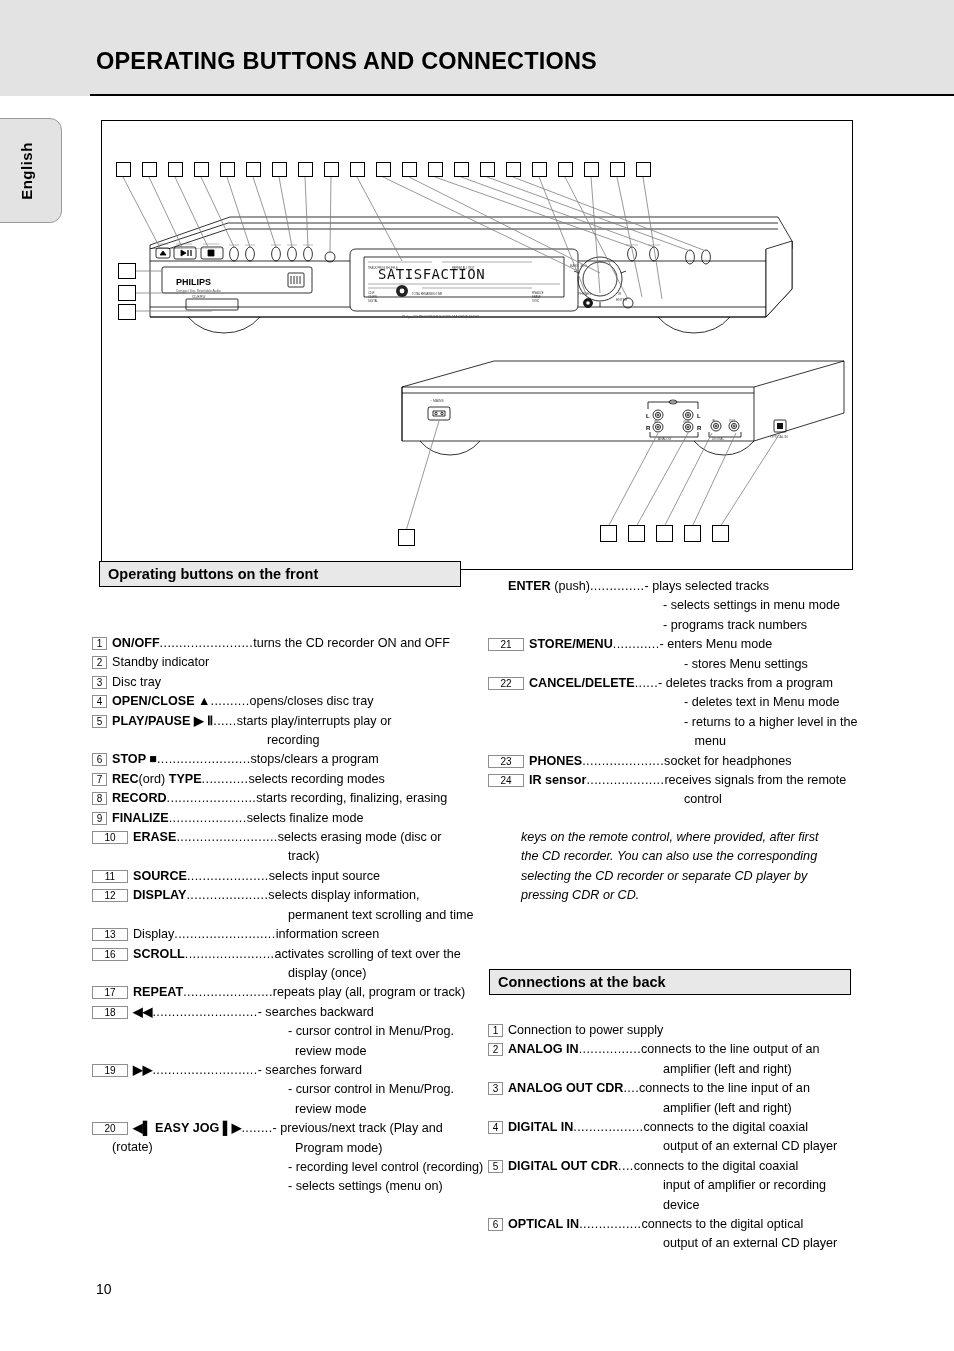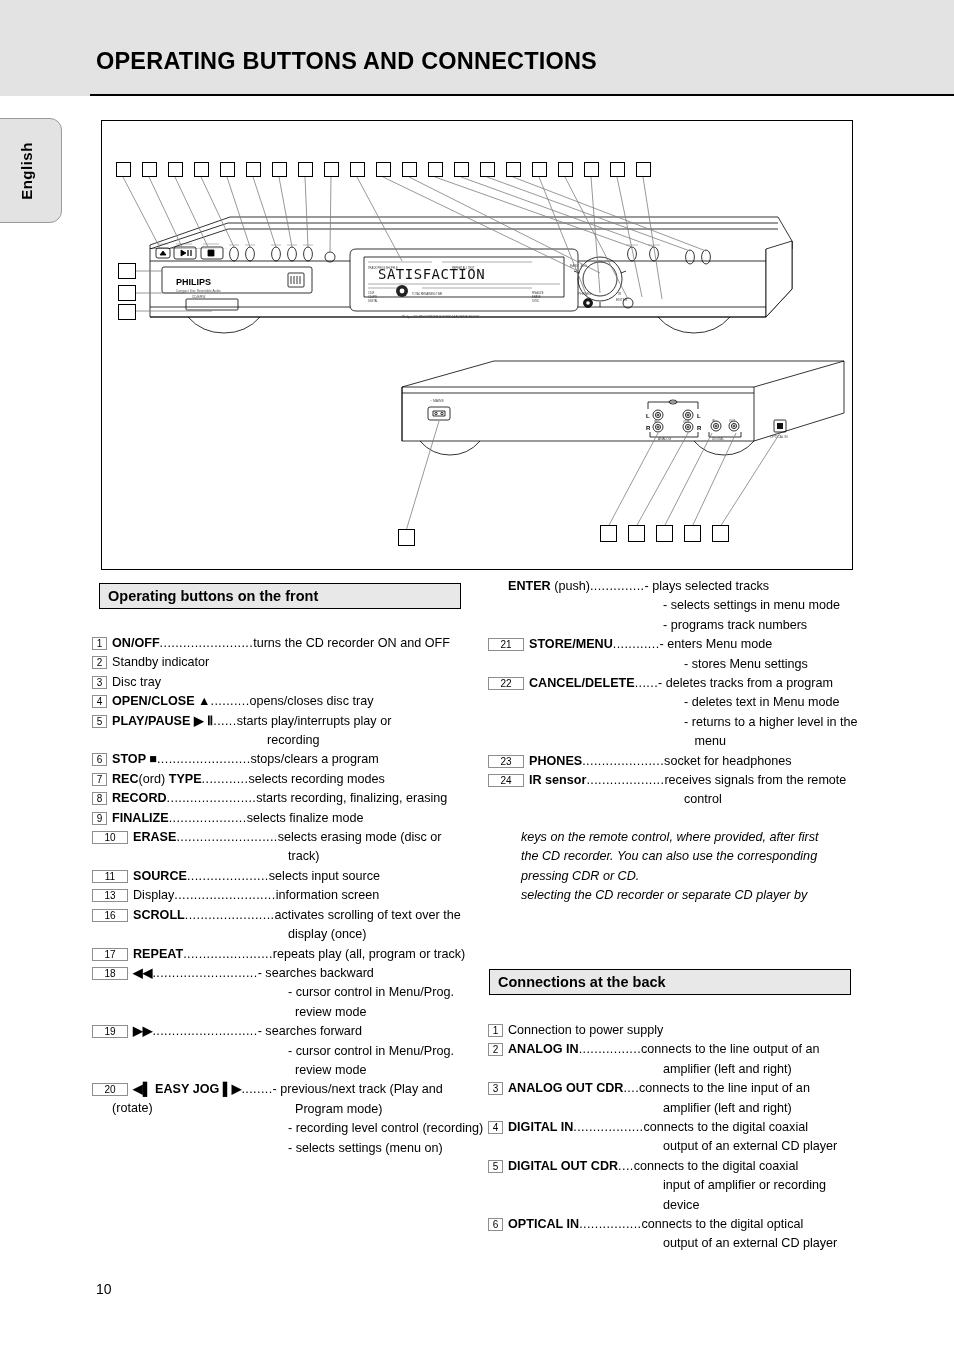--- a/index.html
+++ b/index.html
@@ -317,21 +317,21 @@
   <div class="callout-box" style="left:16px; top:183px; width:18px; height:16px;"></div>
 
   <div class="callout-box" style="left:296px; top:408px; width:17px; height:17px;"></div>
   <div class="callout-box" style="left:498px; top:404px; width:17px; height:17px;"></div>
   <div class="callout-box" style="left:526px; top:404px; width:17px; height:17px;"></div>
   <div class="callout-box" style="left:554px; top:404px; width:17px; height:17px;"></div>
   <div class="callout-box" style="left:582px; top:404px; width:17px; height:17px;"></div>
   <div class="callout-box" style="left:610px; top:404px; width:17px; height:17px;"></div>
 </div>
 
-<div class="sec-head" style="left:99px; top:583px; width:362px;">
+<div class="sec-head" style="left:99px; top:561px; width:362px;">
   <span>Operating buttons on the front</span>
 </div>
 
 <div class="sec-head" style="left:489px; top:969px; width:362px;">
   <span>Connections at the back</span>
 </div>
 
 <div class="col col-left" id="front-list-left" style="top:634px;">
     <div class="row">
       <div class="num">1</div>
@@ -371,20 +371,24 @@
     </div>
     <div class="row">
       <div class="num wide">10</div>
       <div class="body"><span class="lbl">ERASE</span><span class="dots">..........................</span><span>selects erasing mode (disc or</span><span class="cont" style="white-space: pre; margin-left: 155px;">track)</span></div>
     </div>
     <div class="row">
       <div class="num wide">11</div>
       <div class="body"><span class="lbl">SOURCE</span><span class="dots">.....................</span><span>selects input source</span></div>
     </div>
     <div class="row">
+      <div class="num wide">12</div>
+      <div class="body"><span class="lbl">DISPLAY</span><span class="dots">.....................</span><span>selects display information,</span><span class="cont" style="white-space: pre; margin-left: 155px;">permanent text scrolling and time</span></div>
+    </div>
+    <div class="row">
       <div class="num wide">13</div>
       <div class="body"><span class="lbl-reg">Display</span><span class="dots">..........................</span><span>information screen</span></div>
     </div>
     <div class="row">
       <div class="num wide">16</div>
       <div class="body"><span class="lbl">SCROLL</span><span class="dots">.......................</span><span>activates scrolling of text over the</span><span class="cont" style="white-space: pre; margin-left: 155px;">display (once)</span></div>
     </div>
     <div class="row">
       <div class="num wide">17</div>
       <div class="body"><span class="lbl">REPEAT</span><span class="dots">.......................</span><span>repeats play (all, program or track)</span></div>
@@ -423,22 +427,22 @@
     </div>
     <div class="row">
       <div class="num wide">24</div>
       <div class="body"><span class="lbl">IR sensor</span><span class="dots">....................</span><span>receives signals from the remote</span><span class="cont" style="white-space: pre; margin-left: 155px;">control</span></div>
     </div>
   </div>
 
 <div class="col col-right note" id="note-block" style="top:828px;">
     <div class="note-hang">keys on the remote control, where provided, after first</div>
     <div class="note-hang">the CD recorder. You can also use the corresponding</div>
+    <div class="note-hang">selecting the CD recorder or separate CD player by</div>
     <div class="note-hang">pressing CDR or CD.</div>
-    <div class="note-hang">selecting the CD recorder or separate CD player by</div>
   </div>
 
 <div class="col col-right" id="back-list" style="top:1021px;">
     <div class="row">
       <div class="num">1</div>
       <div class="body"><span class="lbl-reg">Connection to power supply</span></div>
     </div>
     <div class="row">
       <div class="num">2</div>
       <div class="body"><span class="lbl">ANALOG IN</span><span class="dots">................</span><span>connects to the line output of an</span><span class="cont" style="white-space: pre; margin-left: 155px;">amplifier (left and right)</span></div>

